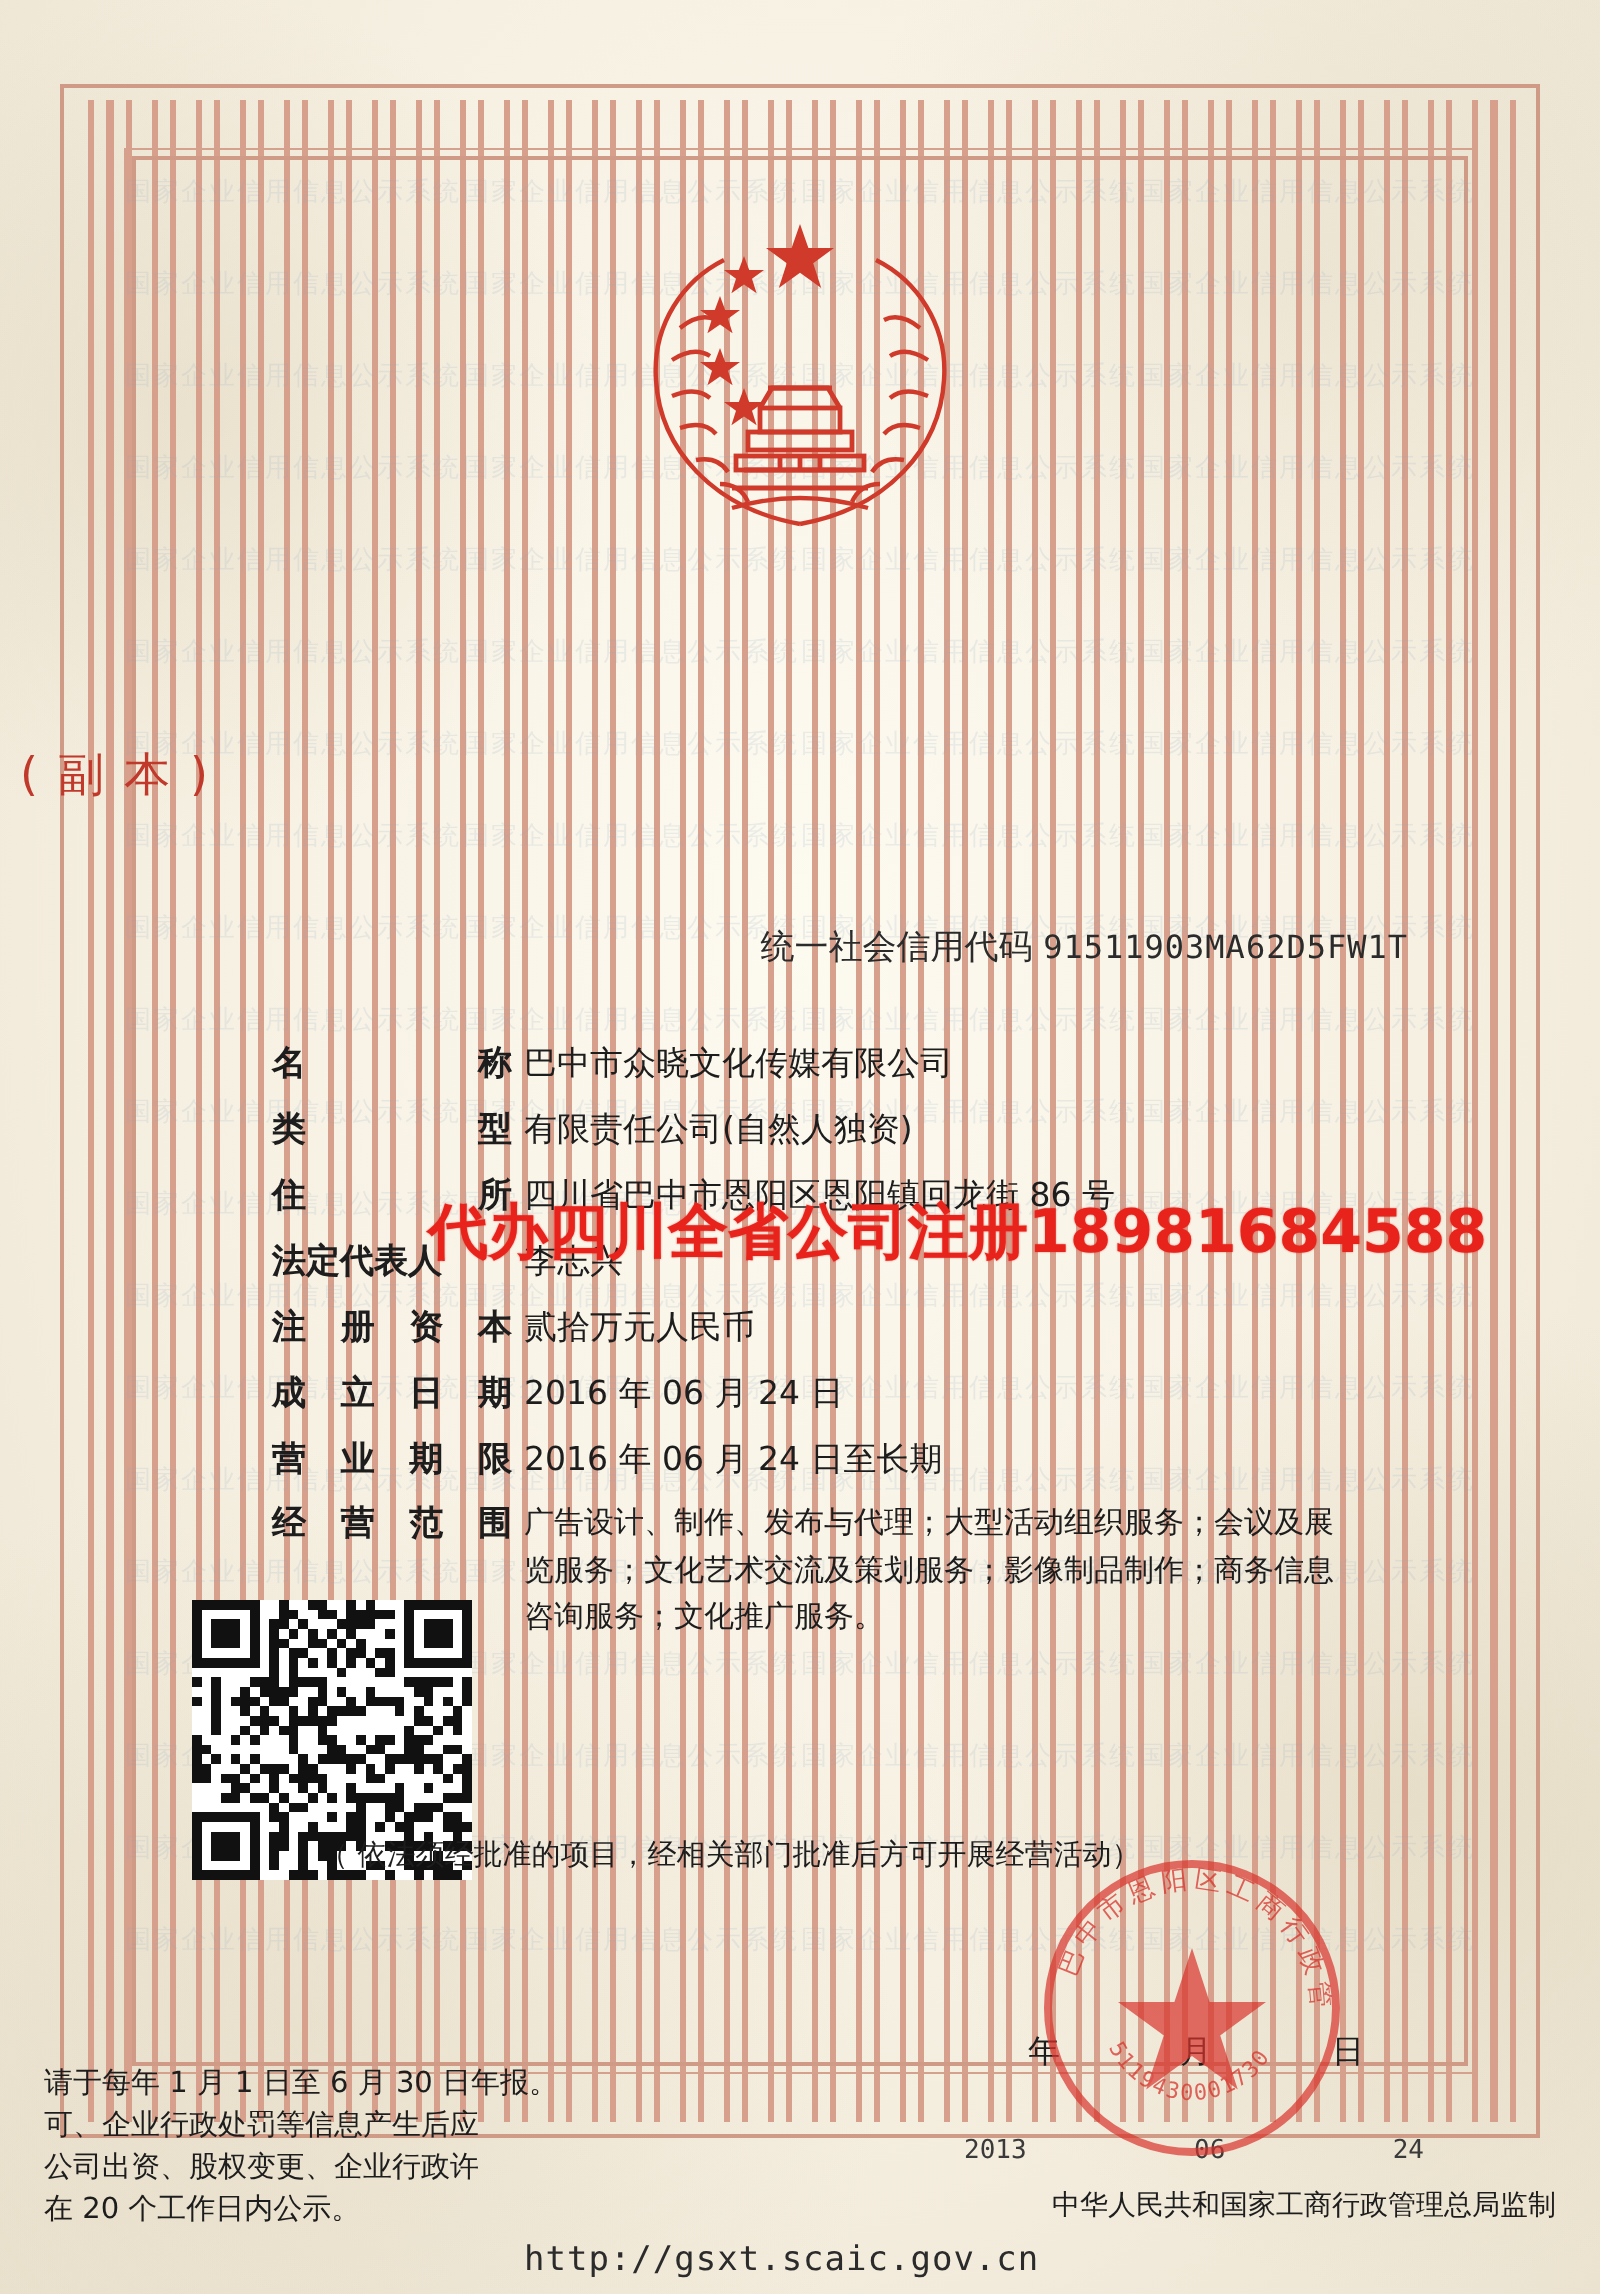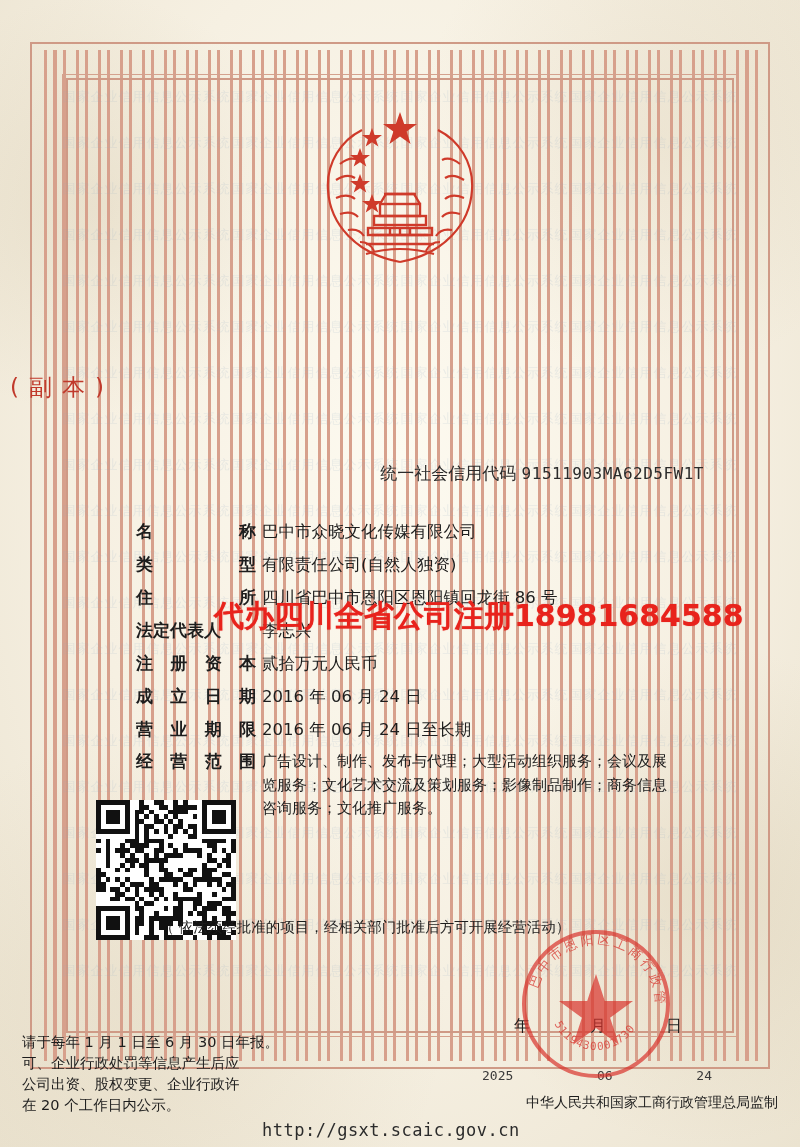--- a/index.html
+++ b/index.html
@@ -781,21 +781,21 @@
         <rect x="23" y="28" width="1" height="1" fill="#111"></rect>
         <rect x="25" y="28" width="1" height="1" fill="#111"></rect>
         <rect x="26" y="28" width="1" height="1" fill="#111"></rect>
         <rect x="27" y="28" width="1" height="1" fill="#111"></rect>
       </svg>
   </div>
 
   <div id="approval-note">（ 依法须经批准的项目，经相关部门批准后方可开展经营活动）</div>
   <div id="date-label">年　月　日</div>
   <div id="date-values">
-    <span>2025</span>
+    <span>2013</span>
     <span>06</span>
     <span>24</span>
   </div>
 
   <div id="stamp">
     <svg viewBox="0 0 160 160" width="160" height="160">
       <defs>
         <path id="arcTop" d="M 20 80 A 60 60 0 0 1 140 80" fill="none"></path>
         <path id="arcBottom" d="M 34 80 A 46 46 0 0 0 126 80" fill="none"></path>
       </defs>

